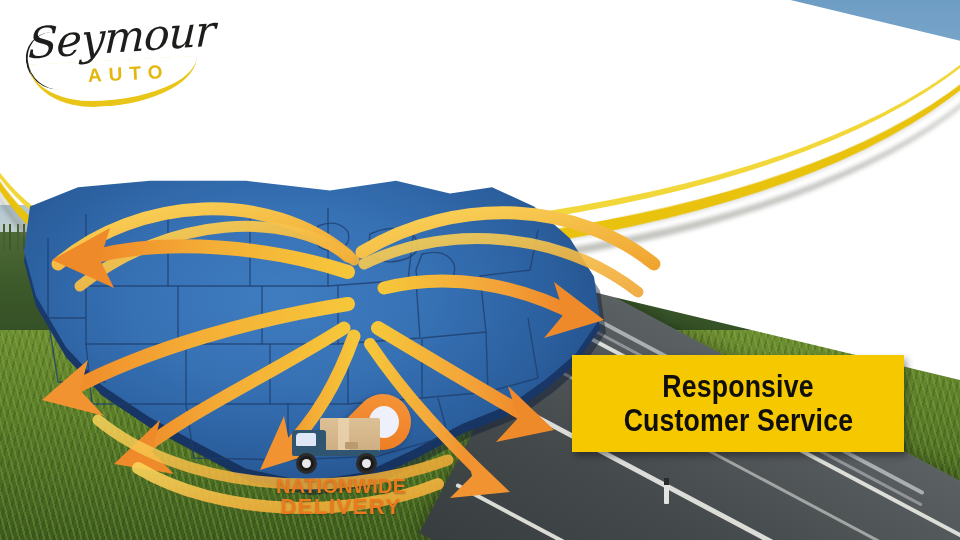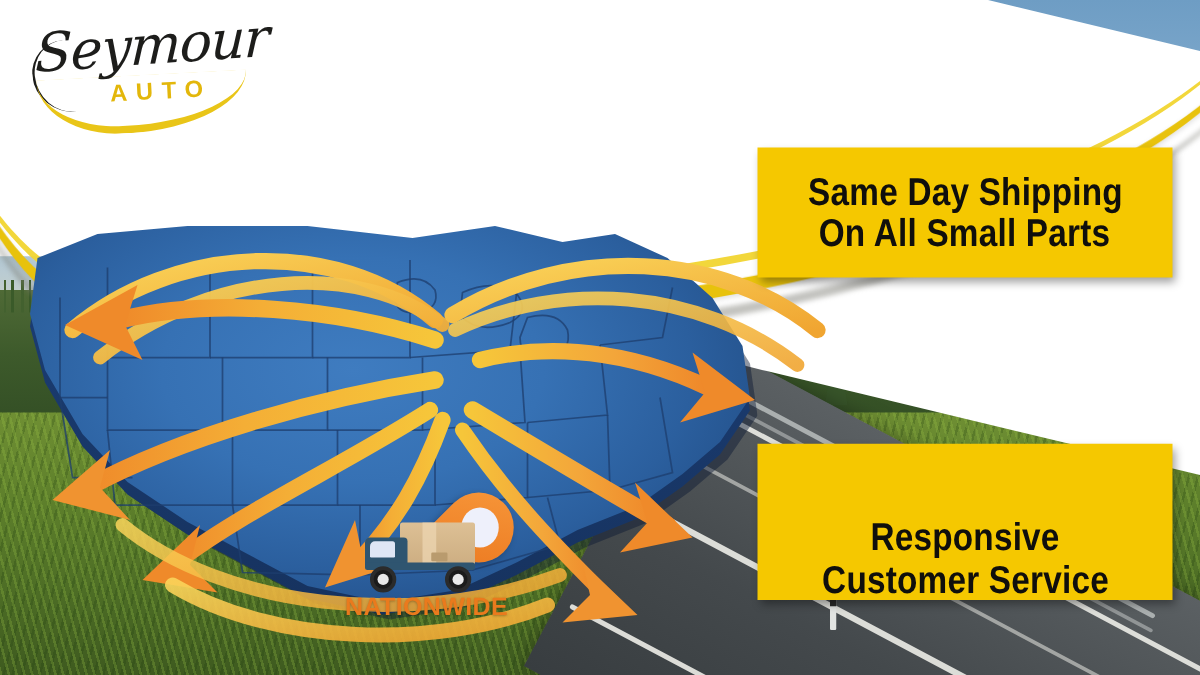--- a/index.html
+++ b/index.html
@@ -294,21 +294,21 @@
     color:#100f0c;
     white-space:nowrap;
     transform:scaleX(.86);
     line-height:1.08;
     letter-spacing:.2px;
   }
   #banner-1{left:606px;top:118px;width:332px;height:104px;}
   #banner-1 span{font-size:31px;}
   #banner-2{left:606px;top:250px;width:332px;height:76px;}
   #banner-2 span{font-size:31px;}
-  #banner-3{left:606px;top:355px;width:332px;height:125px;justify-content:flex-end;}
+  #banner-3{left:572px;top:355px;width:332px;height:97px;}
   #banner-3 span{font-size:31px;}
 </style>
 </head>
 <body>
 
 <div id="stage">
 
   <div class="bg-sky"></div>
 
   <div class="cloud light" style="left:340px;top:118px;width:210px;height:26px;"></div>
@@ -460,27 +460,24 @@
       <div class="wheel w1">
           <i></i>
         </div>
       <div class="wheel w2">
           <i></i>
         </div>
     </div>
 
     <div class="nw-label">
       <span class="nw-l1">NATIONWIDE</span>
+      <span class="nw-l2">DELIVERY</span>
     </div>
   </div>
 
-  <div class="banner" id="banner-1">
-    <span>Same Day Shipping</span>
-    <span>On All Small Parts</span>
-  </div>
 
 
   <div class="banner" id="banner-3">
     <span>Responsive</span>
     <span>Customer Service</span>
   </div>
 
 </div>
 
 </body></html>

